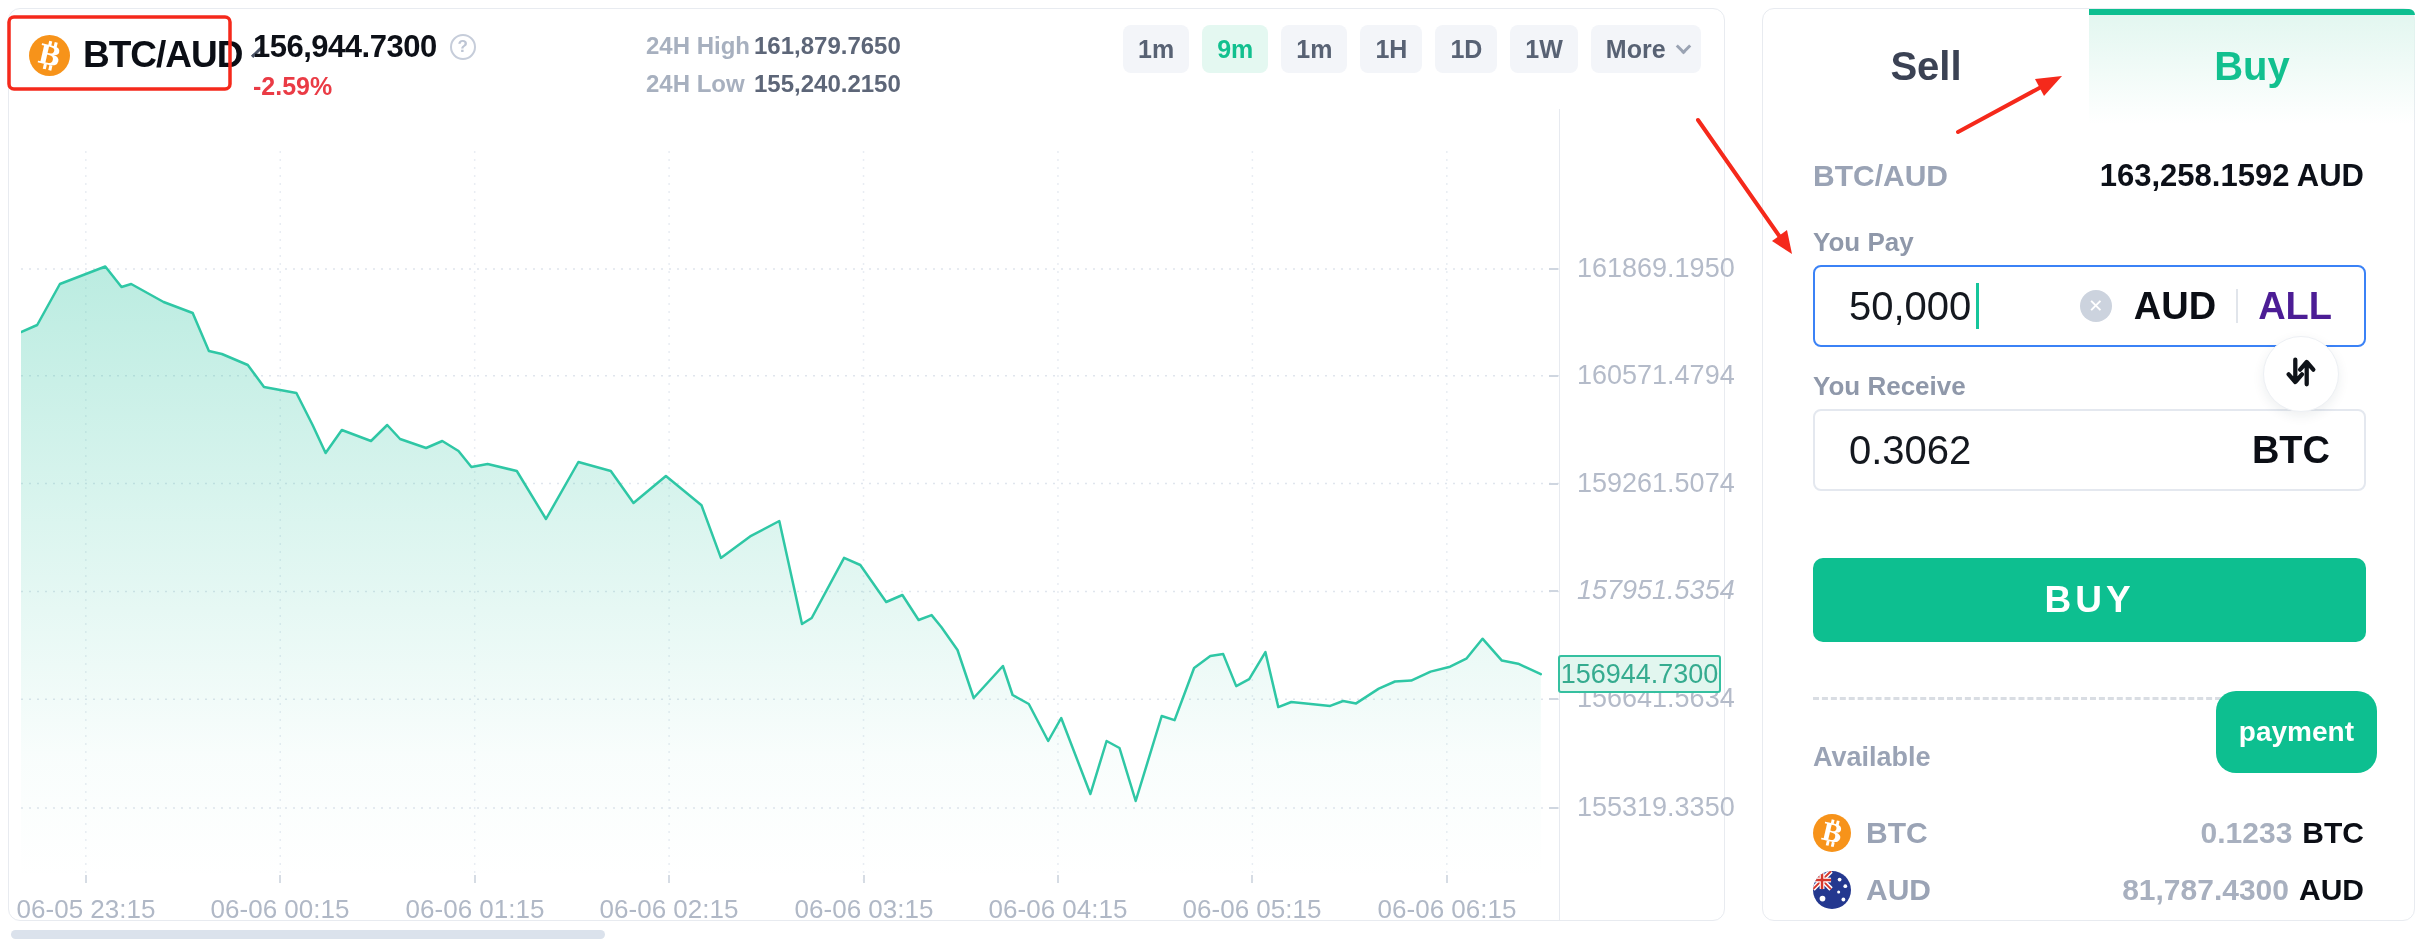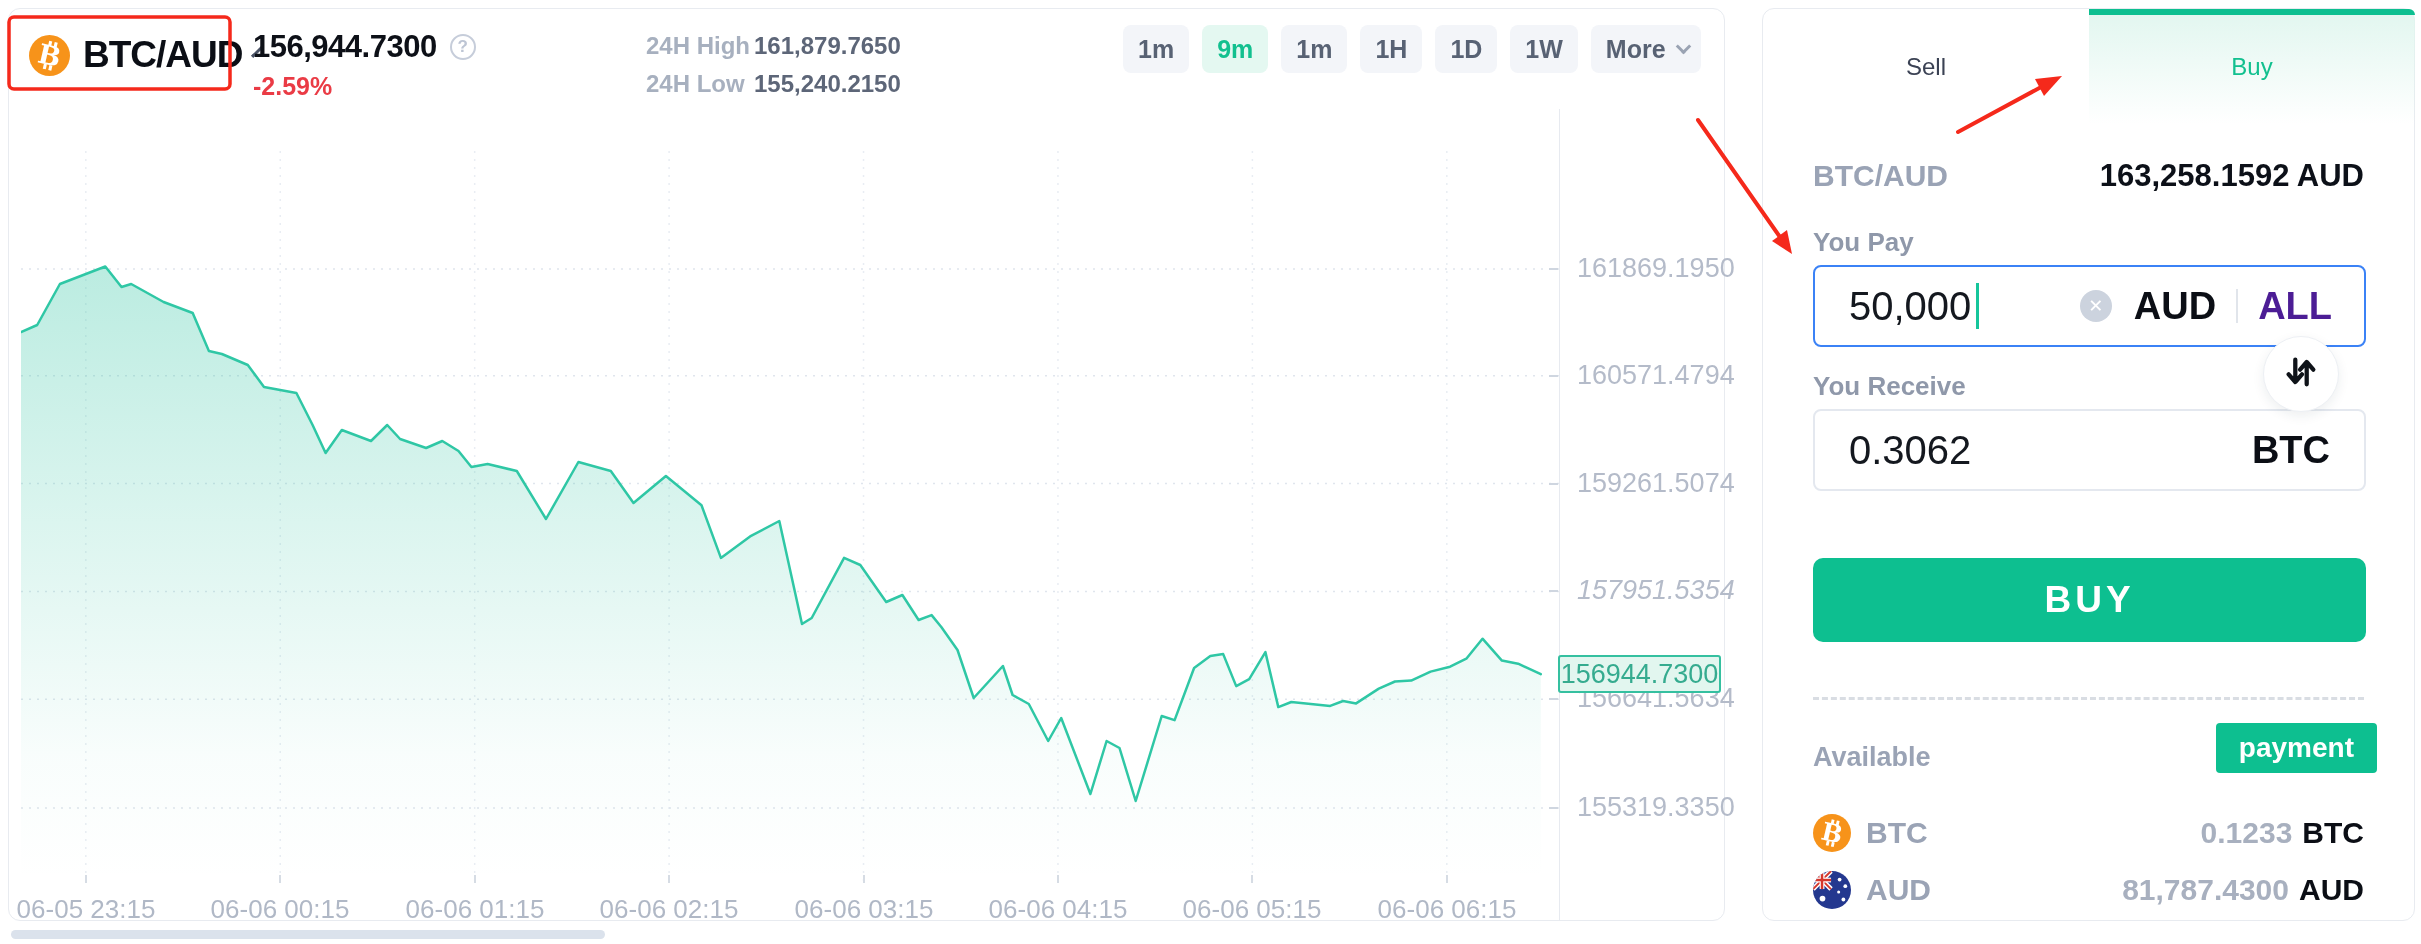--- a/index.html
+++ b/index.html
@@ -47,21 +47,21 @@
   .xlabel { position:absolute; width:150px; top:885px; text-align:center; font-size:26px; color:#b0b8c6; white-space:nowrap; }
   .xtick  { position:absolute; top:866px; width:2px; height:8px; background:#d6dce4; }
   .price-tag { position:absolute; left:1549px; width:163px; height:38px; background:#e2f6ef;
     border:2px solid #35c0a0; border-radius:3px; color:#35ab8f; font-size:27px;
     display:flex; align-items:center; justify-content:center; z-index:5; }
   .hscrollbar { position:absolute; left:2px; top:921px; width:594px; height:9px;
     background:#dbe2ec; border-radius:5px; }
 
   
   .tab { position:absolute; top:0; height:115px; display:flex; align-items:center; justify-content:center;
-    font-size:24px; font-weight:normal; cursor:pointer; }
+    font-size:40px; font-weight:bold; cursor:pointer; }
   #tab-sell { left:0; width:326px; color:#3b4254; border-top-left-radius:12px; }
   #tab-buy  { left:326px; width:326px; color:#12c08f; border-top-right-radius:12px;
     background:linear-gradient(180deg,#e1f6ef 0%, rgba(255,255,255,0) 100%); }
   #tab-buy::before { content:""; position:absolute; left:0; top:0; right:0; height:6px;
     background:#0dbf90; border-top-right-radius:10px; }
   .quote-row { position:absolute; left:50px; right:50px; top:148px; height:38px;
     display:flex; align-items:center; justify-content:space-between; }
   .quote-pair { font-size:30px; font-weight:bold; color:#9aa3b5; }
   .quote-price { font-size:31px; font-weight:bold; color:#0c1018; }
   .field-label { position:absolute; left:50px; font-size:26px; font-weight:bold; color:#8f98aa; }
@@ -81,21 +81,21 @@
     background:#fff; border:1.5px solid #edf0f4; box-shadow:0 4px 12px rgba(31,45,61,0.08);
     display:flex; align-items:center; justify-content:center; cursor:pointer; z-index:3; }
   .buy-btn { position:absolute; left:50px; top:549px; width:553px; height:84px; border-radius:10px;
     background:#0dbf90; color:#fff; font-size:37px; font-weight:bold; letter-spacing:4px;
     display:flex; align-items:center; justify-content:center; cursor:pointer; }
   .dash-div { position:absolute; left:50px; right:50px; top:688px; border-top:3px dashed #d9dde3; }
   .avail-row { position:absolute; left:50px; right:37px; top:706px; height:58px;
     display:flex; align-items:flex-end; justify-content:space-between;gap:44px; }
   .avail-label { font-size:27px; font-weight:bold; color:#9aa3b5; }
   .pay-badge { background:#0dbf90; color:#fff; font-size:28px; font-weight:bold;
-    border-radius:4px; padding:9px 23px; cursor:pointer; }
+    border-radius:20px; padding:25px 23px; cursor:pointer; }
   .bal-row { position:absolute; left:50px; right:50px; height:42px; display:flex; align-items:center; }
   .bal-row .coin { width:38px; height:38px; flex:none; }
   .bal-name { margin-left:15px; font-size:30px; font-weight:bold; color:#9aa3b5; }
   .bal-amount { font-size:30px; font-weight:bold; color:#a8b0bf; margin-right:10px; }
   .bal-unit { font-size:30px; font-weight:bold; color:#0b0e15; }
 
   
   #annotations { position:absolute; left:0; top:0; width:2421px; height:944px;
     pointer-events:none; z-index:20; }
 </style>

